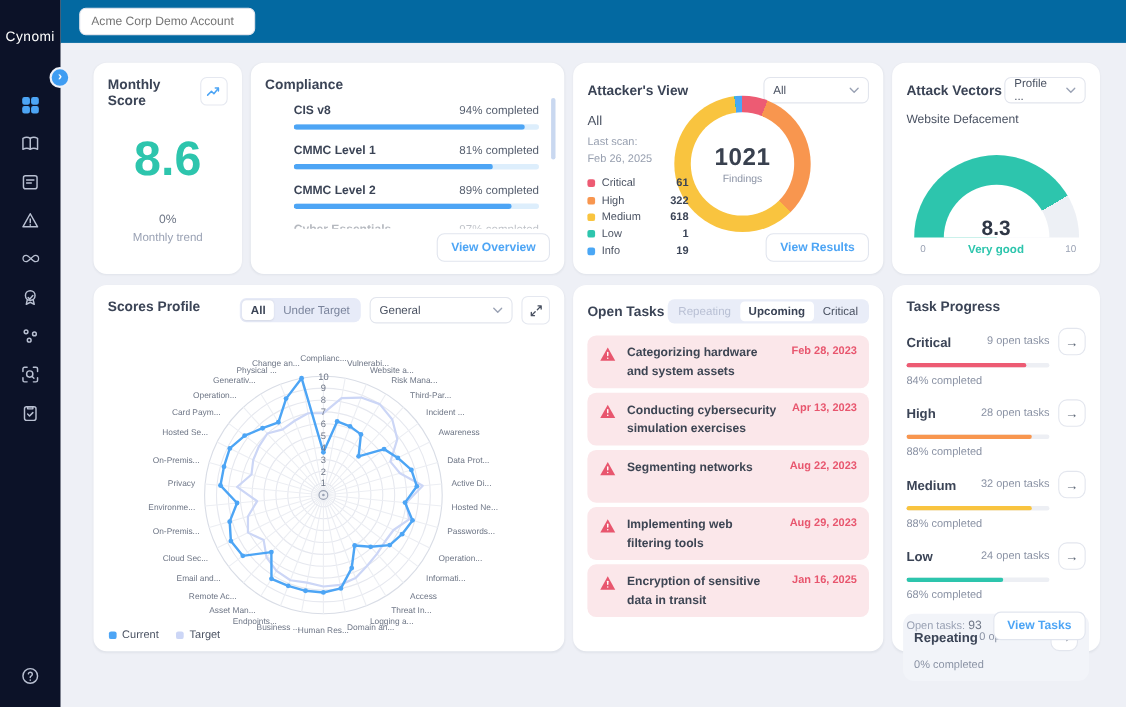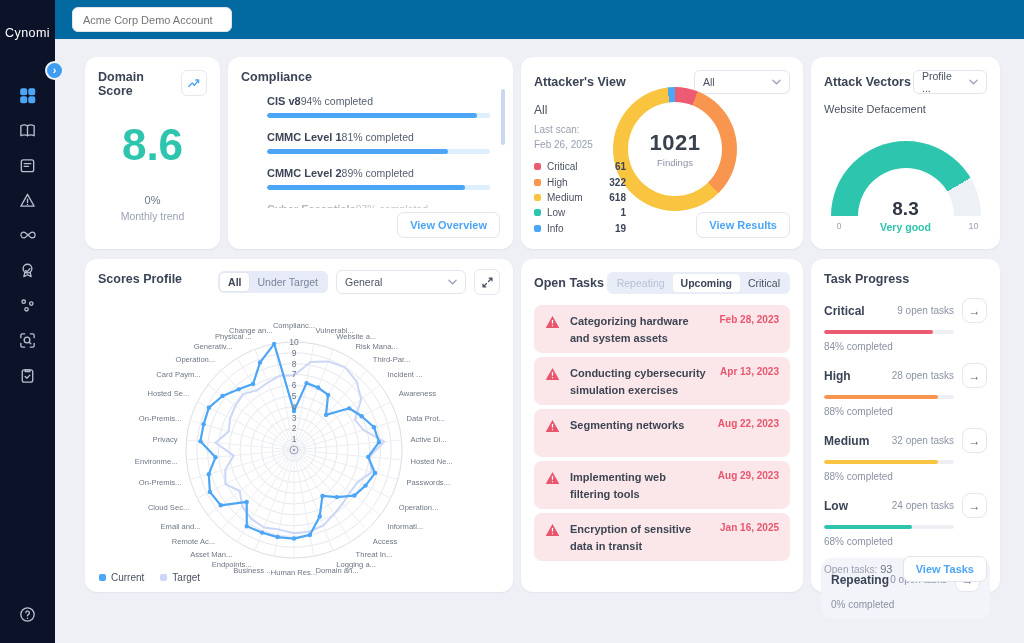--- a/index.html
+++ b/index.html
@@ -47,21 +47,21 @@
   .icon-btn{width:26px;height:26px;border:1px solid #e5e8f0;border-radius:6px;background:#fff;
     display:flex;align-items:center;justify-content:center;cursor:pointer}
   .posture-score{font-size:44px;font-weight:bold;color:#2dc5ad;text-align:center;margin-top:22px}
   .posture-trend{font-size:11px;color:#6e7686;text-align:center;margin-top:24px}
   .posture-trend-label{font-size:10.5px;color:#9aa2b4;text-align:center;margin-top:4px}
 
   
   .comp-list{margin:11px 10px 0 26px;height:113px;overflow:hidden}
   .comp-item{margin-bottom:13px}
   .comp-item.faded{opacity:.38}
-  .comp-row{display:flex;justify-content:flex-start;align-items:baseline}
+  .comp-row{display:flex;justify-content:space-between;align-items:baseline}
   .comp-name{font-size:11px;font-weight:bold;color:#3b4456}
   .comp-val{font-size:10.5px;color:#555e6e}
   .bar-track{height:5px;background:#ddeefc;border-radius:3px;margin-top:6px;overflow:hidden}
   .bar-fill{height:100%;background:#4da5f5;border-radius:3px}
   .comp-scroll{position:absolute;right:8px;top:32px;width:4px;height:56px;background:#c9d8f0;border-radius:2px}
 
   
   .att-head{display:flex;justify-content:space-between;align-items:center}
   .att-sub{font-size:12px;color:#4a5262;margin-top:9px}
   .att-scan{font-size:10px;color:#98a0b0;margin-top:5px;line-height:1.5}
@@ -201,21 +201,21 @@
   <input class="account-input" placeholder="Acme Corp Demo Account" style="">
 </div>
 <div class="collapse-btn">›</div>
 
 <div class="main">
 
   <div class="grid">
 
     <div class="card">
       <div class="posture-head">
-        <div class="card-title">Domain Score</div>
+        <div class="card-title">Monthly Score</div>
         <div class="icon-btn">
           <svg width="14" height="14" viewBox="0 0 16 16">
             <path d="M2 12l4-4 2.5 2.5L13 5" stroke="#4da5f5" stroke-width="1.6" fill="none" stroke-linecap="round" stroke-linejoin="round"></path>
             <path d="M10 4.5h3.2V7.7" stroke="#4da5f5" stroke-width="1.6" fill="none" stroke-linecap="round" stroke-linejoin="round"></path>
           </svg>
         </div>
       </div>
       <div class="posture-score">8.6</div>
       <div class="posture-trend">0%</div>
       <div class="posture-trend-label">Monthly trend</div>

